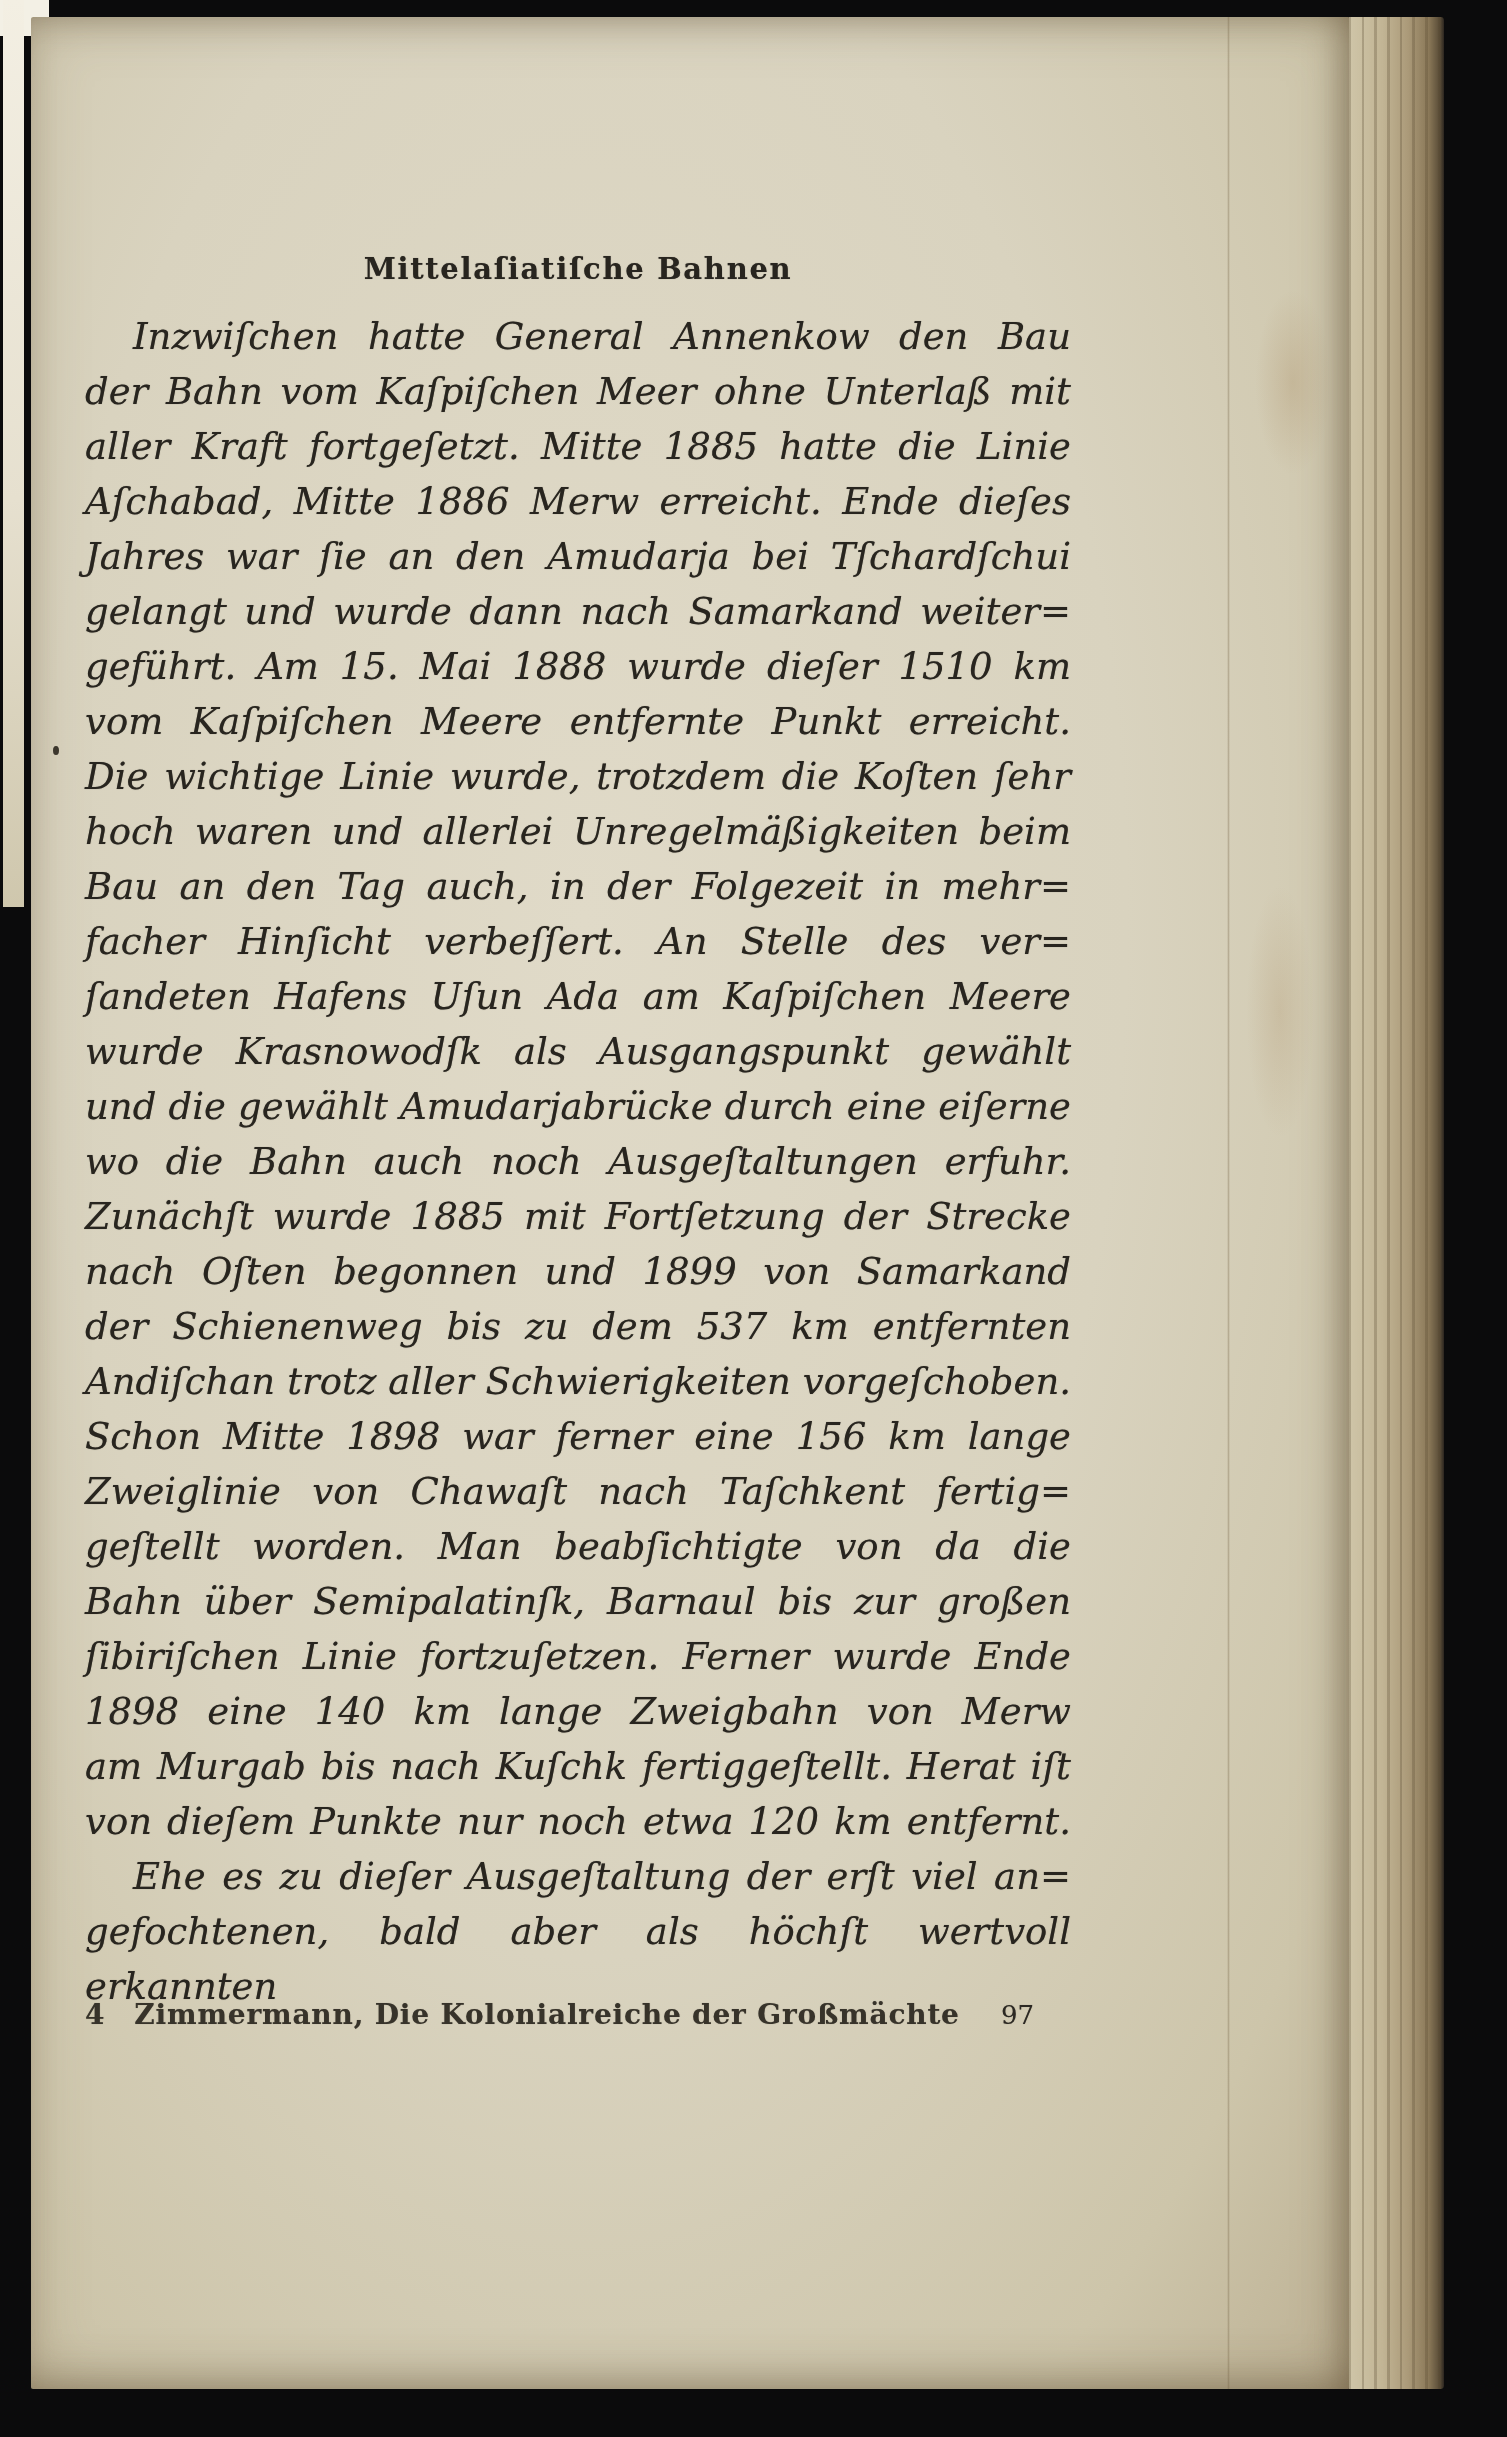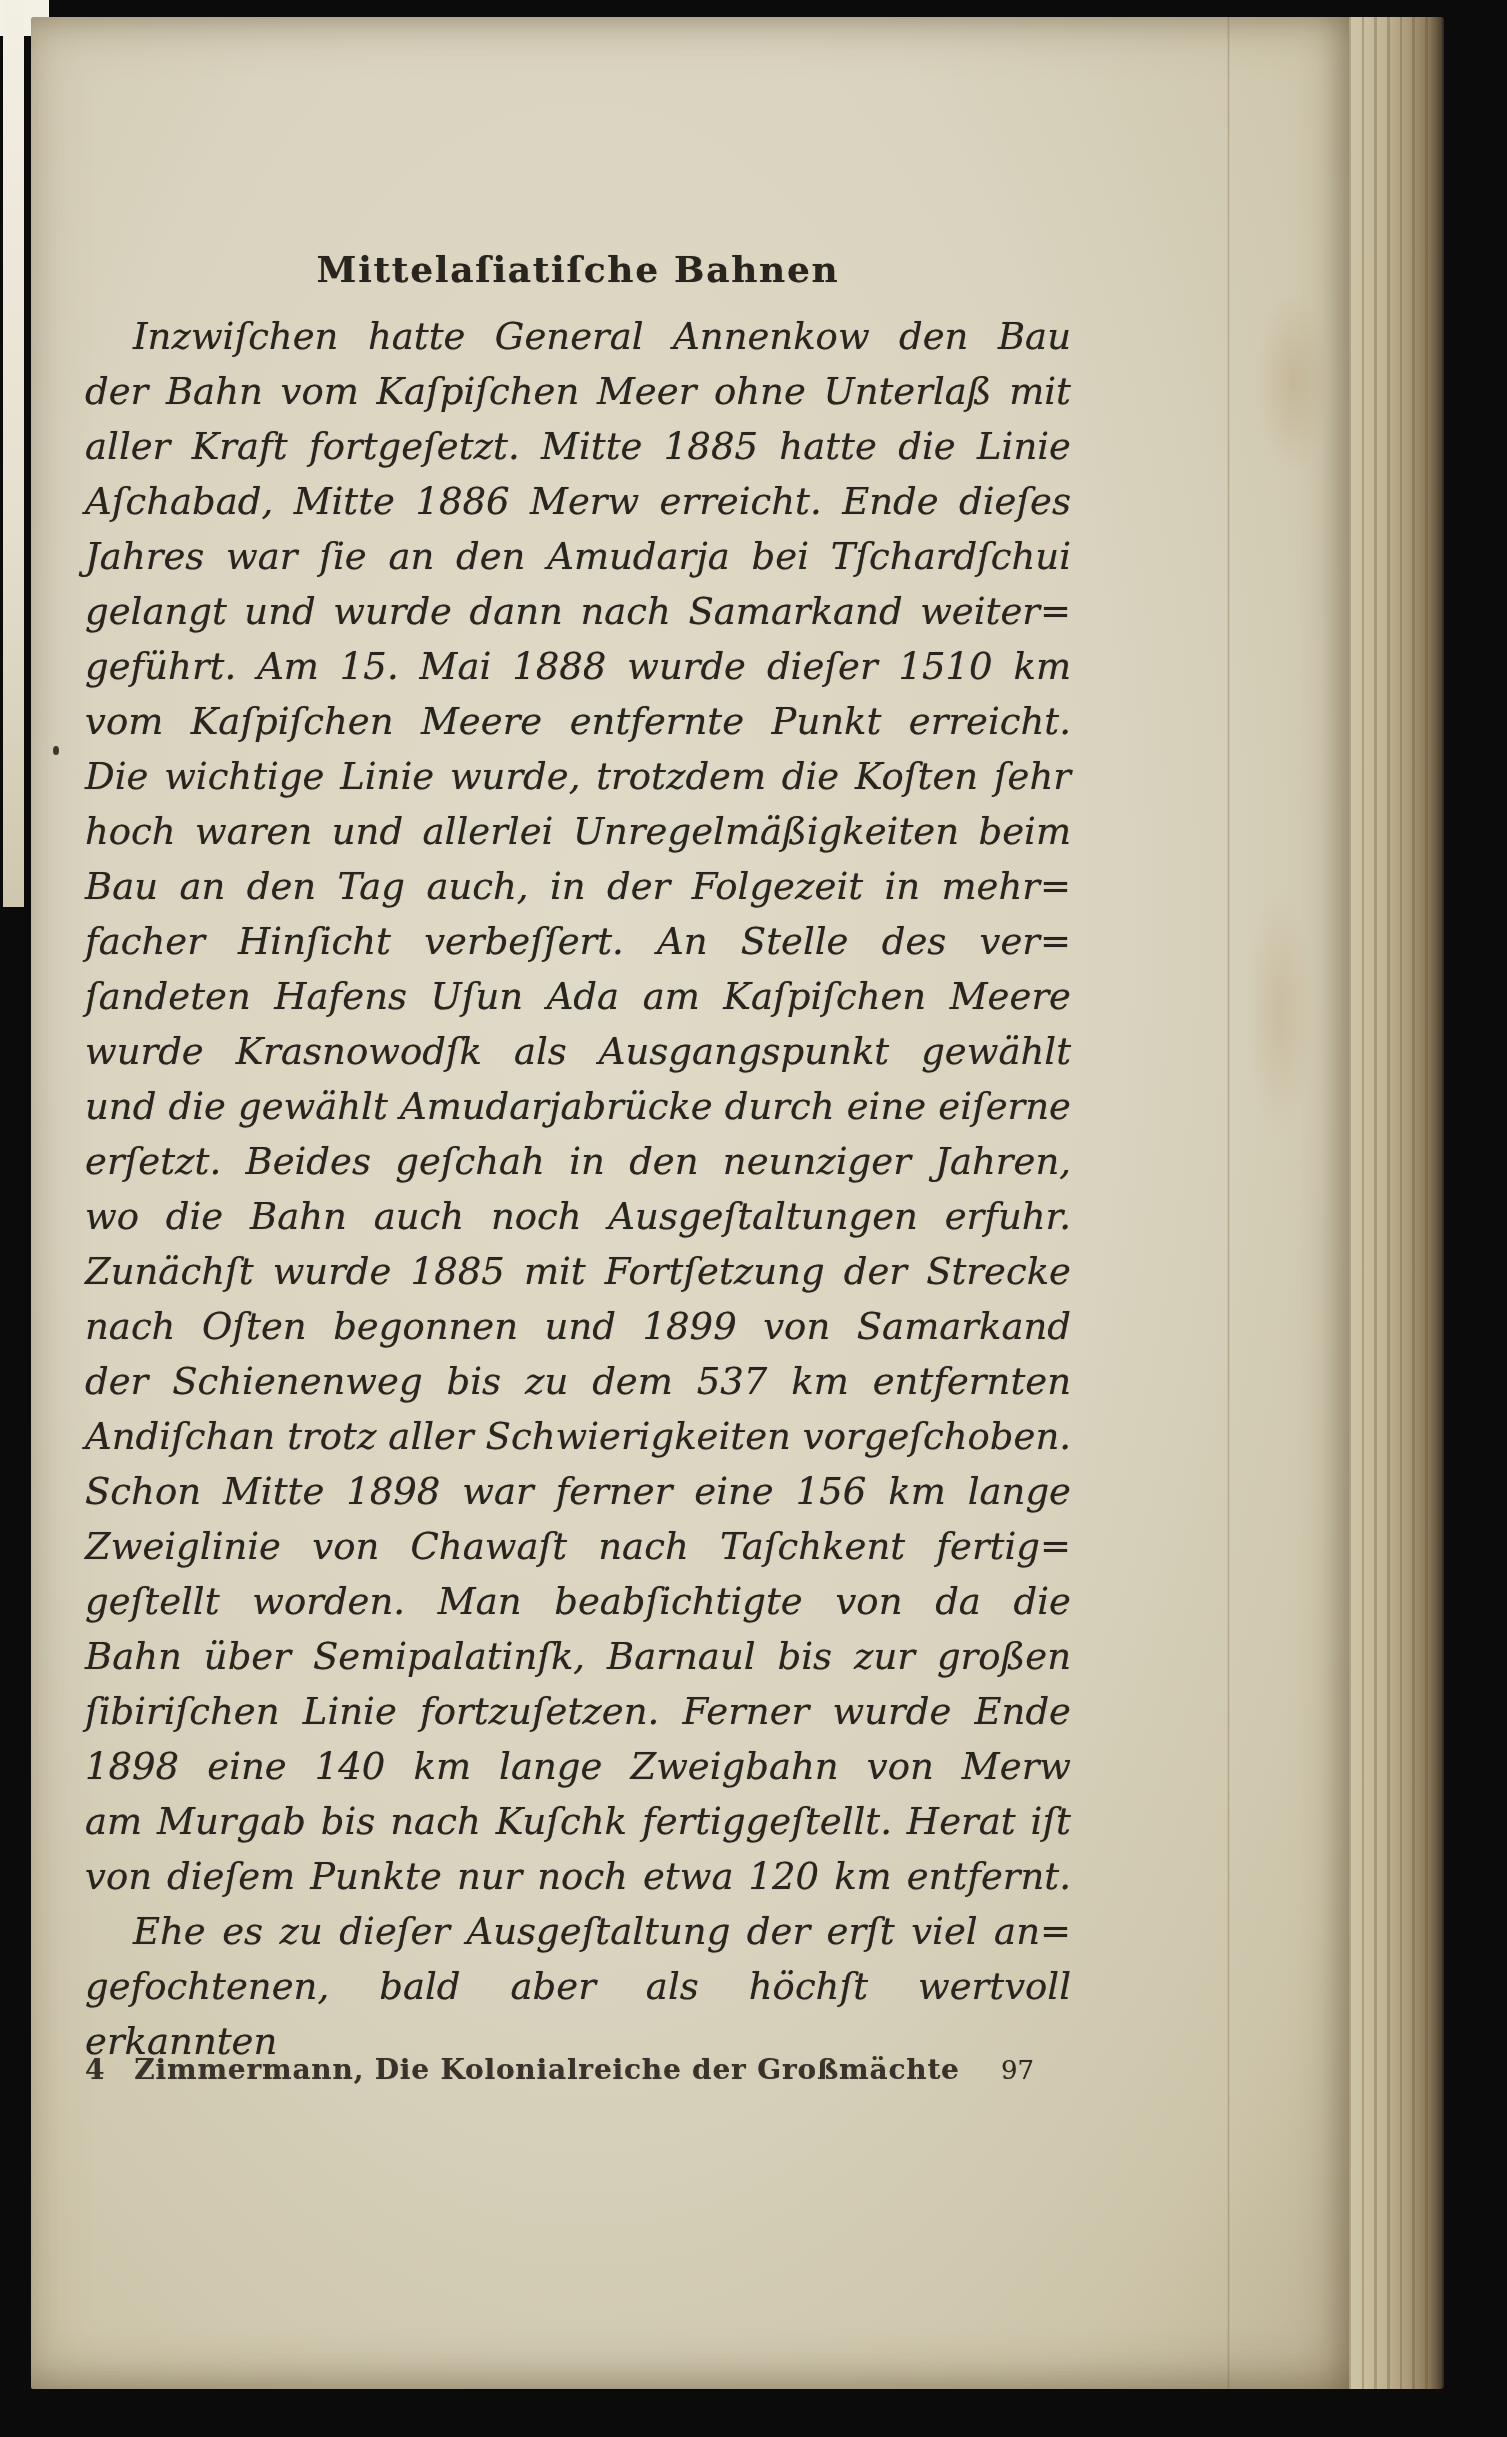--- a/index.html
+++ b/index.html
@@ -48,21 +48,21 @@
       repeating-linear-gradient(90deg, rgba(85,70,46,.28) 0 2.5px, rgba(0,0,0,0) 2.5px 12.7px),
       linear-gradient(90deg, #cfc5a8 0%, #c2b595 35%, #ab9a79 62%, #8a7858 84%, #574a36 96%, #2c2620 100%);
     border-radius: 0 3.4px 3.4px 0;
   }
   .text-col {
     position: absolute; left: 54px; top: 231px; width: 986px;
     color: #28251f;
   }
   .header {
     text-align: center;
-    font-size: 36px;
+    font-size: 29px;
     font-weight: bold;
     letter-spacing: 1.7px;
     line-height: 42px;
     text-shadow: 0 0 0.8px rgba(40,36,30,.55);
   }
   .body-text { margin-top: 18.7px; }
   .line {
     font-size: 37px;
     line-height: 55px;
     height: 55px;
@@ -120,21 +120,20 @@
           <div class="line">gelangt und wurde dann nach Samarkand weiter=</div>
           <div class="line">geführt. Am 15. Mai 1888 wurde dieſer 1510 km</div>
           <div class="line">vom Kaſpiſchen Meere entfernte Punkt erreicht.</div>
           <div class="line">Die wichtige Linie wurde, trotzdem die Koſten ſehr</div>
           <div class="line">hoch waren und allerlei Unregelmäßigkeiten beim</div>
           <div class="line">Bau an den Tag auch, in der Folgezeit in mehr=</div>
           <div class="line">facher Hinſicht verbeſſert. An Stelle des ver=</div>
           <div class="line">ſandeten Hafens Uſun Ada am Kaſpiſchen Meere</div>
           <div class="line">wurde Krasnowodſk als Ausgangspunkt gewählt</div>
           <div class="line">und die gewählt Amudarjabrücke durch eine eiſerne</div>
-          <div class="line">erſetzt. Beides geſchah in den neunziger Jahren,</div>
           <div class="line">wo die Bahn auch noch Ausgeſtaltungen erfuhr.</div>
           <div class="line">Zunächſt wurde 1885 mit Fortſetzung der Strecke</div>
           <div class="line">nach Oſten begonnen und 1899 von Samarkand</div>
           <div class="line">der Schienenweg bis zu dem 537 km entfernten</div>
           <div class="line">Andiſchan trotz aller Schwierigkeiten vorgeſchoben.</div>
           <div class="line">Schon Mitte 1898 war ferner eine 156 km lange</div>
           <div class="line">Zweiglinie von Chawaſt nach Taſchkent fertig=</div>
           <div class="line">geſtellt worden. Man beabſichtigte von da die</div>
           <div class="line">Bahn über Semipalatinſk, Barnaul bis zur großen</div>
           <div class="line">ſibiriſchen Linie fortzuſetzen. Ferner wurde Ende</div>

